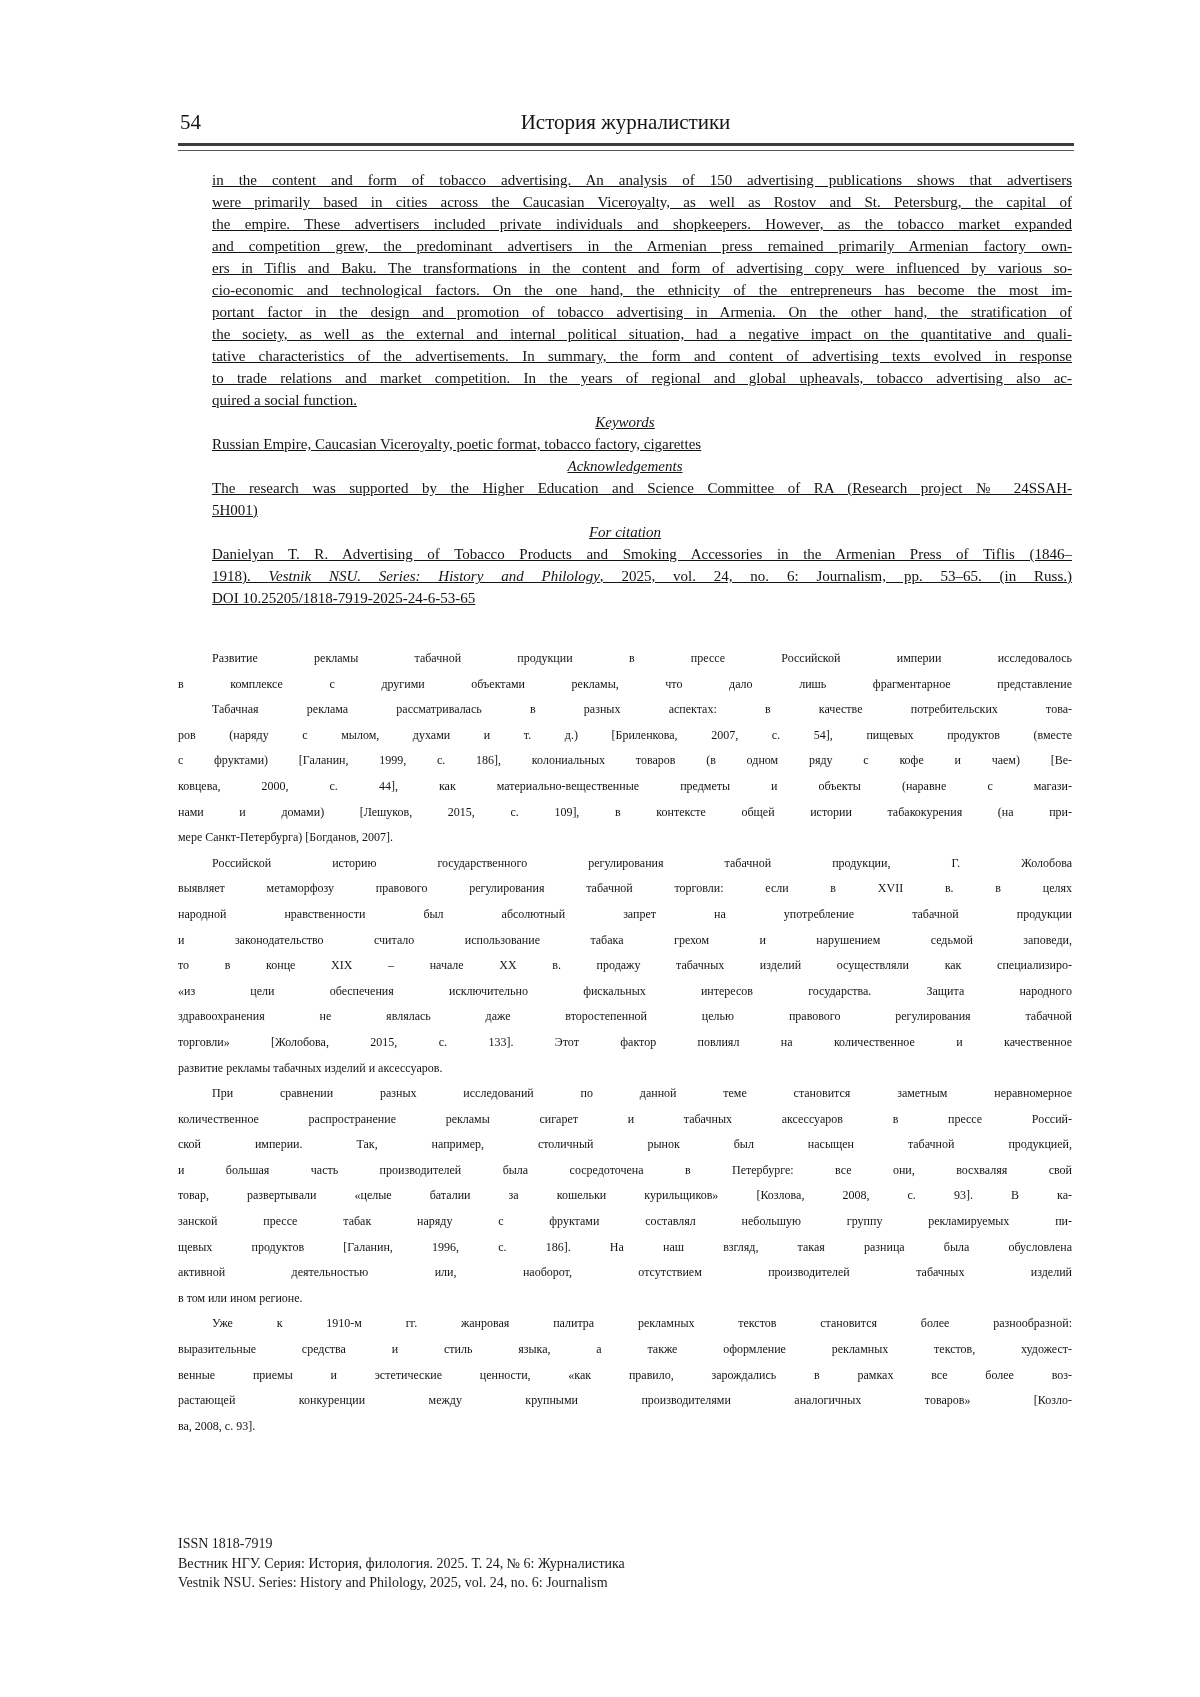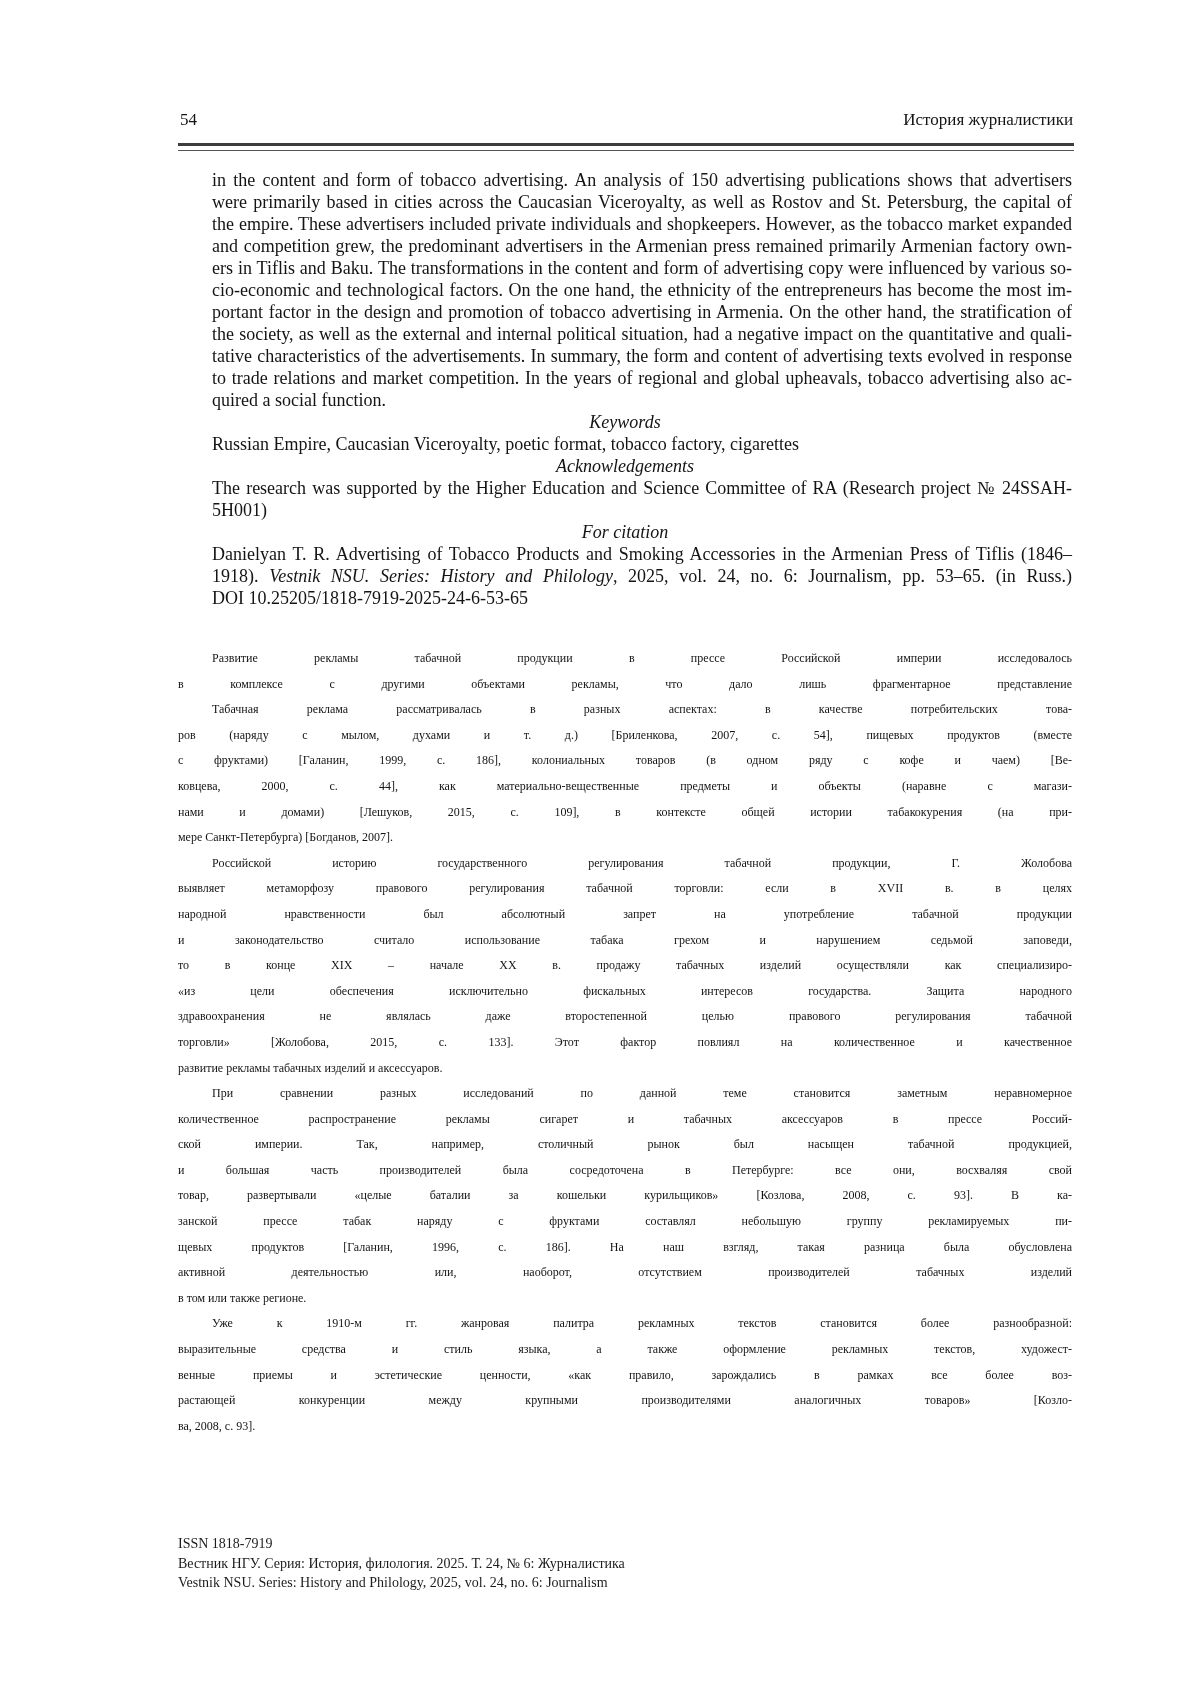--- a/index.html
+++ b/index.html
@@ -7,35 +7,35 @@
     width: 1200px; height: 1697px;
     background: #ffffff;
     color: #141414;
     font-family: "Liberation Serif", "DejaVu Serif", serif;
     position: relative;
     overflow: hidden;
   }
   .page { position: absolute; inset: 0; background: #fff; }
 
   
-  .header { position: absolute; left: 178px; top: 110px; width: 895px; height: 24px; font-size: 17px; }
+  .header { position: absolute; left: 178px; top: 110px; width: 895px; height: 24px; font-size: 21px; }
   .page-num { position: absolute; left: 2px; top: 0; }
-  .running-head { position: absolute; left: 0; right: 0; top: 0; text-align: right; }
+  .running-head { position: absolute; left: 0; right: 0; top: 0; text-align: center; }
 
   
   .rule {
     position: absolute; left: 178px; top: 143px; width: 896px; height: 4px;
     border-top: 3px solid #3d3d3d;
     border-bottom: 1.5px solid #555555;
   }
 
   
   .front {
     position: absolute; left: 178px; top: 169px; width: 894px;
-    font-size: 18px; line-height: 22px;
+    font-size: 15px; line-height: 22px; text-decoration: underline;
   }
   .front .indented { margin-left: 34px; width: 860px; }
   .line { text-align: justify; text-align-last: justify; }
   .line.last { text-align-last: left; }
   .sec-heading { font-style: italic; text-align: center; }
   .italic { font-style: italic; }
 
   
   .body-text {
     position: absolute; left: 178px; top: 646px; width: 894px;
@@ -124,21 +124,21 @@
       </div>
       <div class="para">
         <div class="line first">При сравнении разных исследований по данной теме становится заметным неравномерное</div>
         <div class="line">количественное распространение рекламы сигарет и табачных аксессуаров в прессе Россий-</div>
         <div class="line">ской империи. Так, например, столичный рынок был насыщен табачной продукцией,</div>
         <div class="line">и большая часть производителей была сосредоточена в Петербурге: все они, восхваляя свой</div>
         <div class="line">товар, развертывали «целые баталии за кошельки курильщиков» [Козлова, 2008, с. 93]. В ка-</div>
         <div class="line">занской прессе табак наряду с фруктами составлял небольшую группу рекламируемых пи-</div>
         <div class="line">щевых продуктов [Галанин, 1996, с. 186]. На наш взгляд, такая разница была обусловлена</div>
         <div class="line">активной деятельностью или, наоборот, отсутствием производителей табачных изделий</div>
-        <div class="line last">в том или также регионе.</div>
+        <div class="line last">в том или ином регионе.</div>
       </div>
       <div class="para">
         <div class="line first">Уже к 1910-м гг. жанровая палитра рекламных текстов становится более разнообразной:</div>
         <div class="line">выразительные средства и стиль языка, а также оформление рекламных текстов, художест-</div>
         <div class="line">венные приемы и эстетические ценности, «как правило, зарождались в рамках все более воз-</div>
         <div class="line">растающей конкуренции между крупными производителями аналогичных товаров» [Козло-</div>
         <div class="line last">ва, 2008, с. 93].</div>
       </div>
     </div>
 

